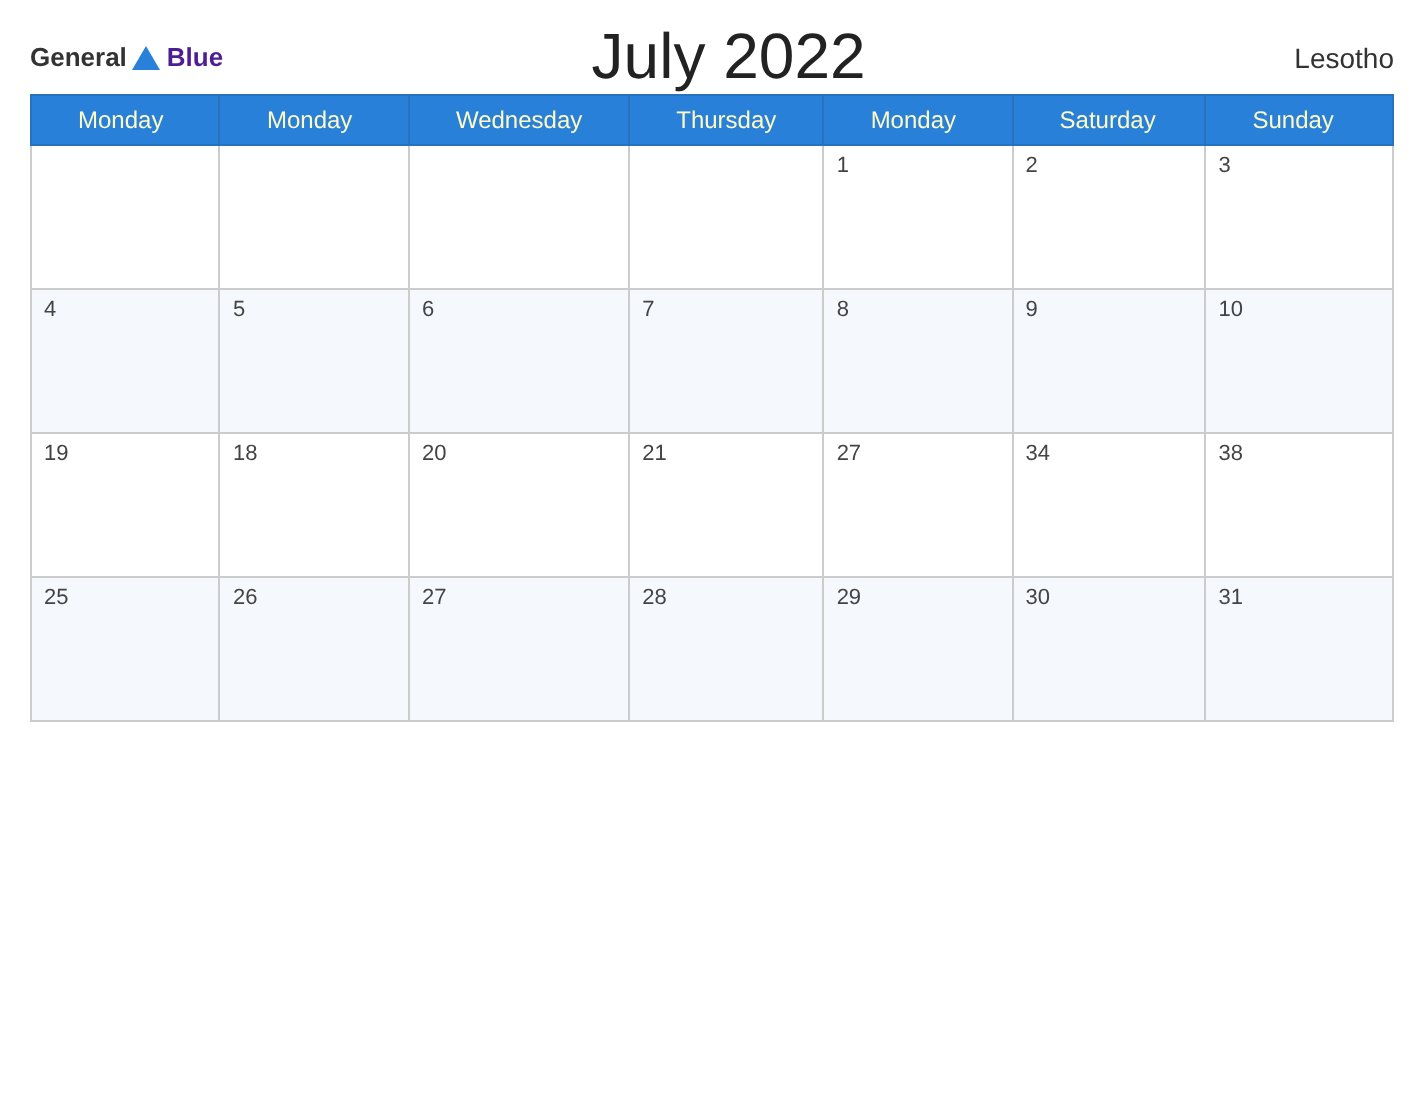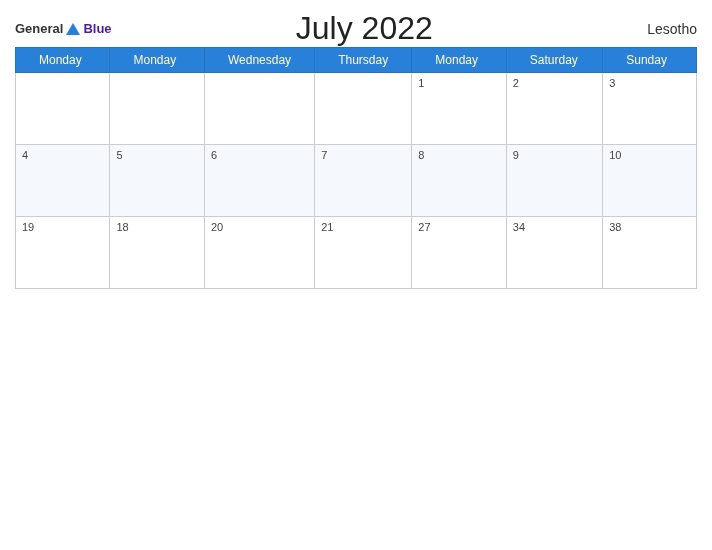--- a/index.html
+++ b/index.html
@@ -180,15 +180,38 @@
           <td>
             <span class="day-num">27</span>
           </td>
           <td>
             <span class="day-num">34</span>
           </td>
           <td>
             <span class="day-num">38</span>
           </td>
         </tr>
+        <tr>
+          <td>
+            <span class="day-num">25</span>
+          </td>
+          <td>
+            <span class="day-num">26</span>
+          </td>
+          <td>
+            <span class="day-num">27</span>
+          </td>
+          <td>
+            <span class="day-num">28</span>
+          </td>
+          <td>
+            <span class="day-num">29</span>
+          </td>
+          <td>
+            <span class="day-num">30</span>
+          </td>
+          <td>
+            <span class="day-num">31</span>
+          </td>
+        </tr>
       </tbody>
   </table>
 </div>
 
 </body></html>

